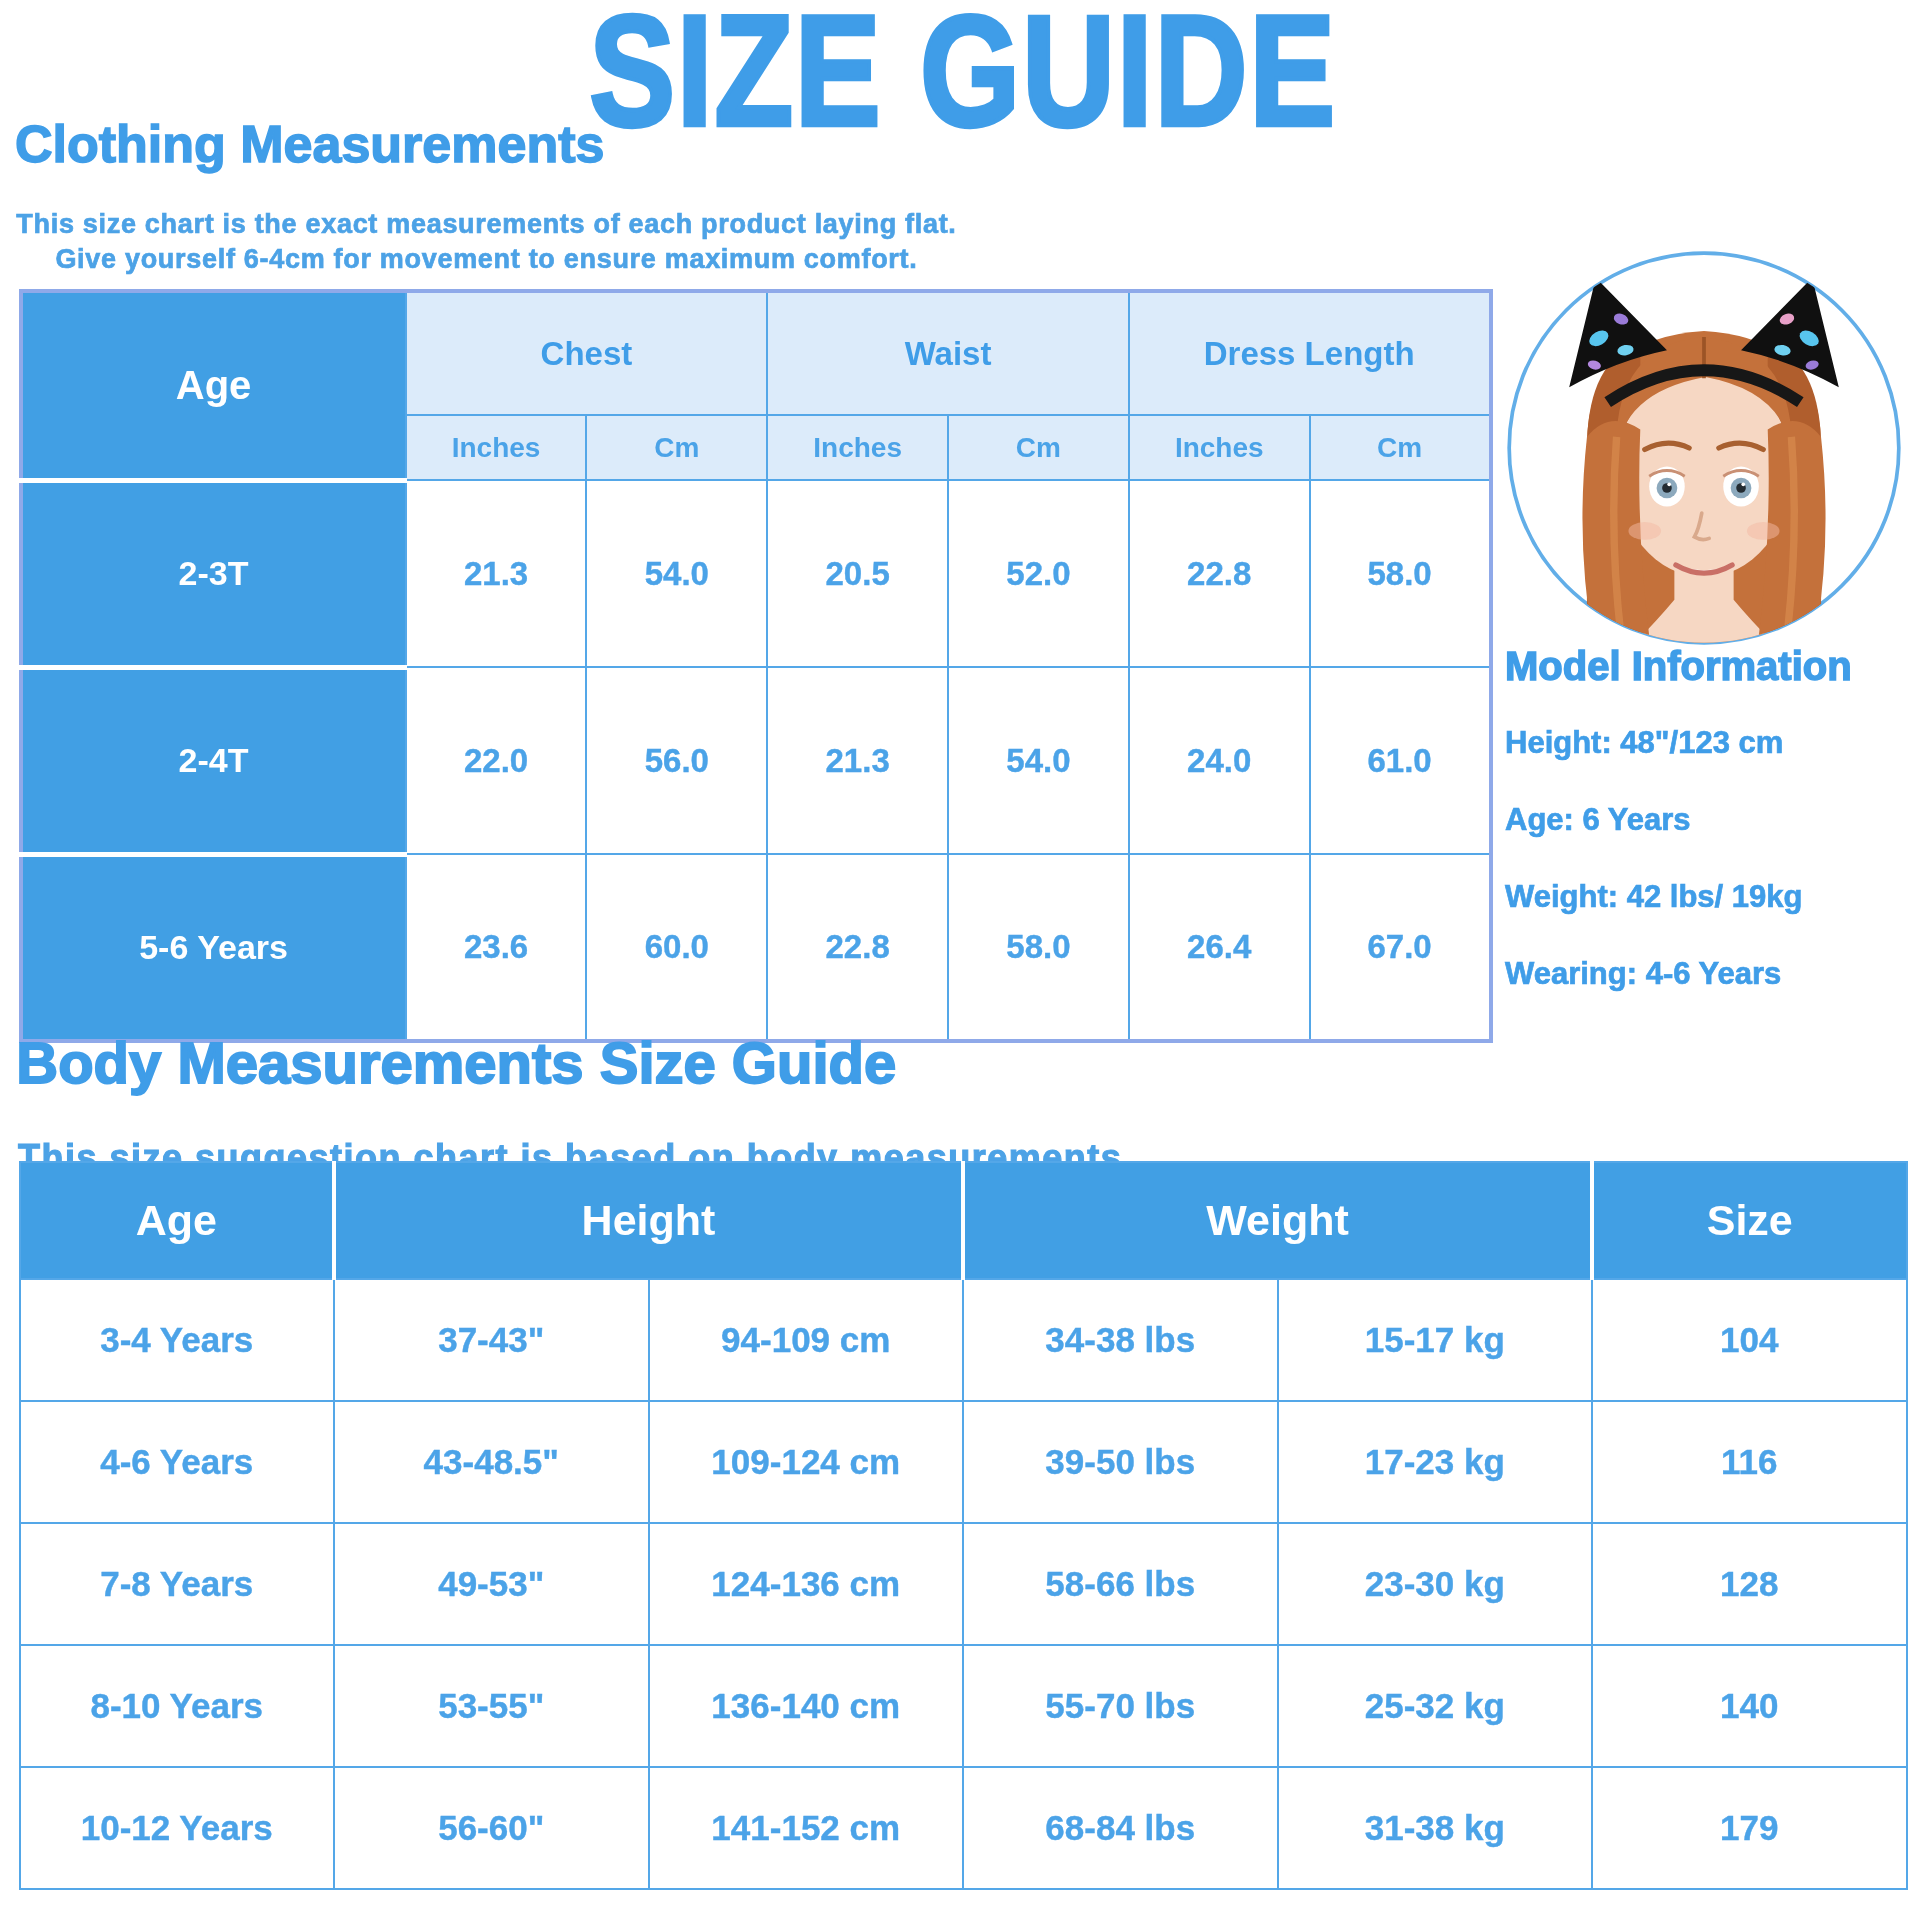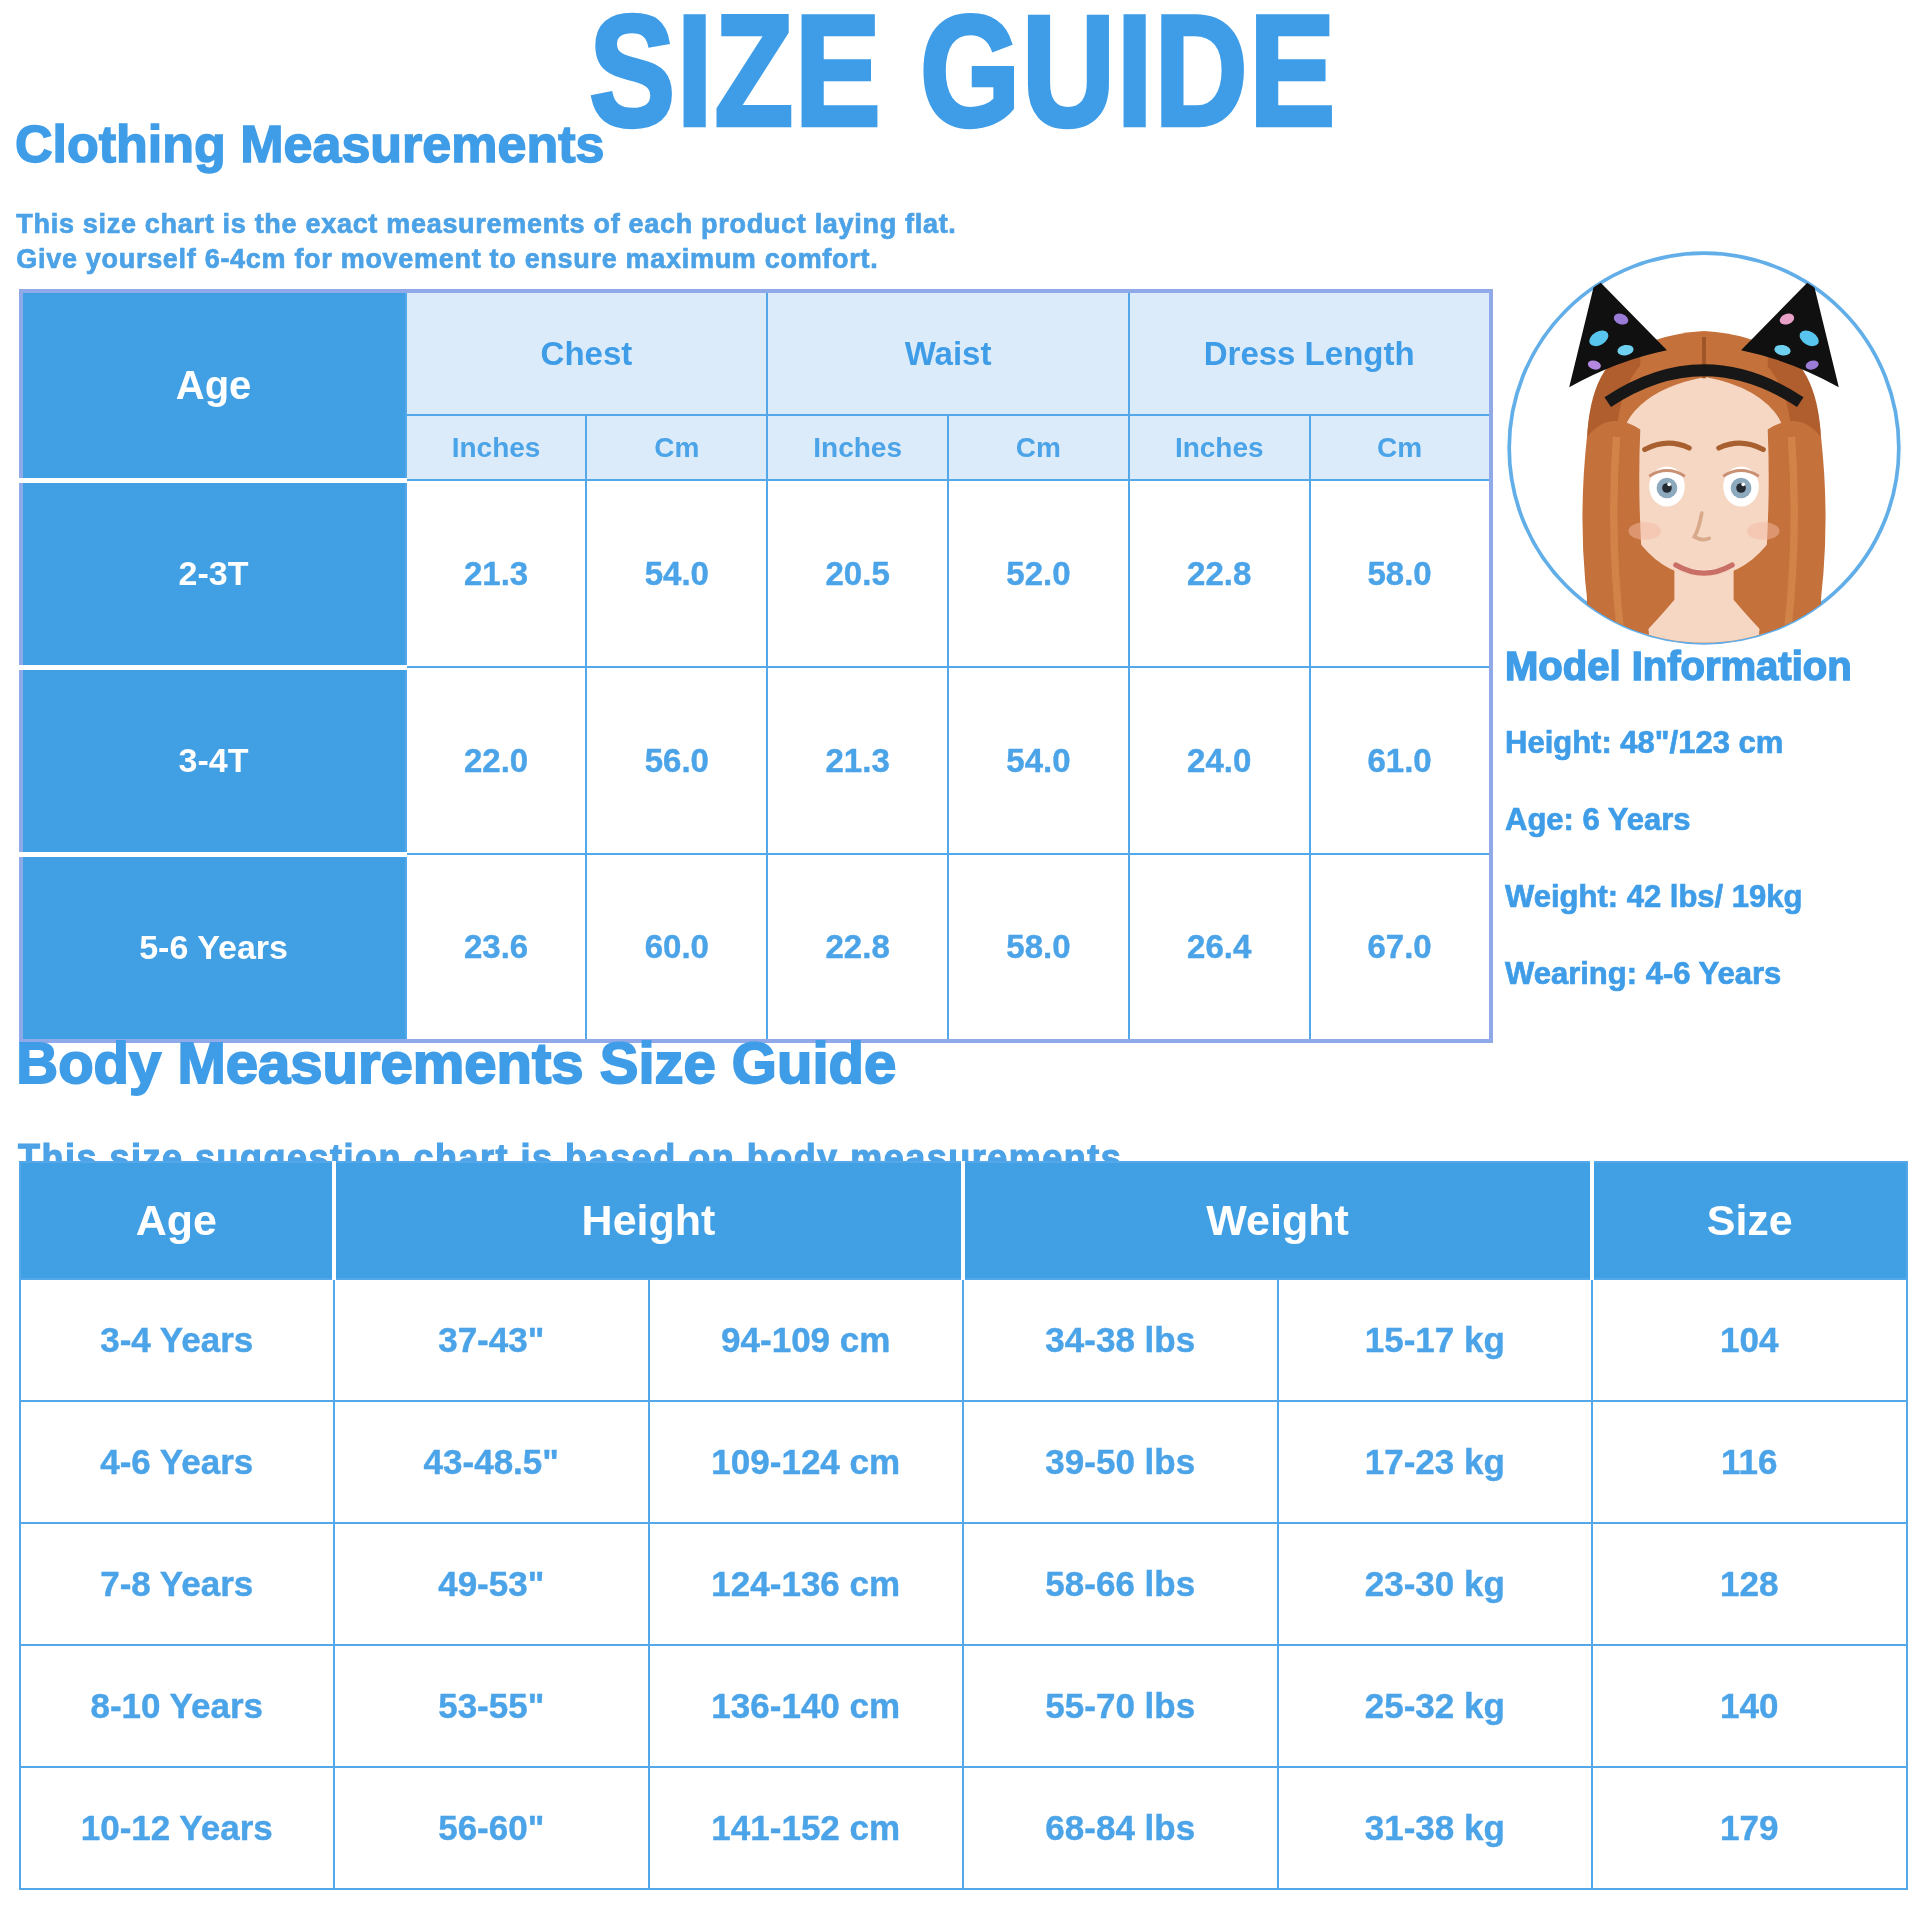--- a/index.html
+++ b/index.html
@@ -18,21 +18,21 @@
     font-size:157px;font-weight:900;line-height:0.88;color:var(--blue);
     -webkit-text-stroke:4.4px var(--blue);letter-spacing:2.2px;
     transform:scaleX(0.82);transform-origin:center top;white-space:nowrap;
   }
   .h2-clothing{
     position:absolute;left:15px;top:116px;margin:0;font-size:52px;font-weight:bold;
     color:var(--blue);-webkit-text-stroke:1.5px var(--blue);line-height:1.1;white-space:nowrap;
   }
   .sub1{
     position:absolute;left:16.3px;top:207px;margin:0;font-size:27px;font-weight:bold;
-    color:#4CA2E6;-webkit-text-stroke:0.7px #4CA2E6;line-height:1.28;letter-spacing:0.7px;
+    color:#4CA2E6;-webkit-text-stroke:0.7px #4CA2E6;line-height:1.28;letter-spacing:0.7px;text-align:center;
   }
   
   table{border-collapse:collapse;table-layout:fixed;}
   .t1{
     position:absolute;left:18.5px;top:289px;width:1474px;height:710px;
     border:4.4px solid var(--outer);
   }
   .t1 col.c-age{width:26.2%}
   .t1 col.c-num{width:12.3%}
   .t1 tr.grouprow{height:124px}
@@ -139,21 +139,21 @@
       <tr class="datarow">
         <td class="agecell">2-3T</td>
         <td class="num">21.3</td>
         <td class="num">54.0</td>
         <td class="num">20.5</td>
         <td class="num">52.0</td>
         <td class="num">22.8</td>
         <td class="num">58.0</td>
       </tr>
       <tr class="datarow">
-        <td class="agecell">3-4T</td>
+        <td class="agecell">2-4T</td>
         <td class="num">22.0</td>
         <td class="num">56.0</td>
         <td class="num">21.3</td>
         <td class="num">54.0</td>
         <td class="num">24.0</td>
         <td class="num">61.0</td>
       </tr>
       <tr class="datarow">
         <td class="agecell">5-6 Years</td>
         <td class="num">23.6</td>

